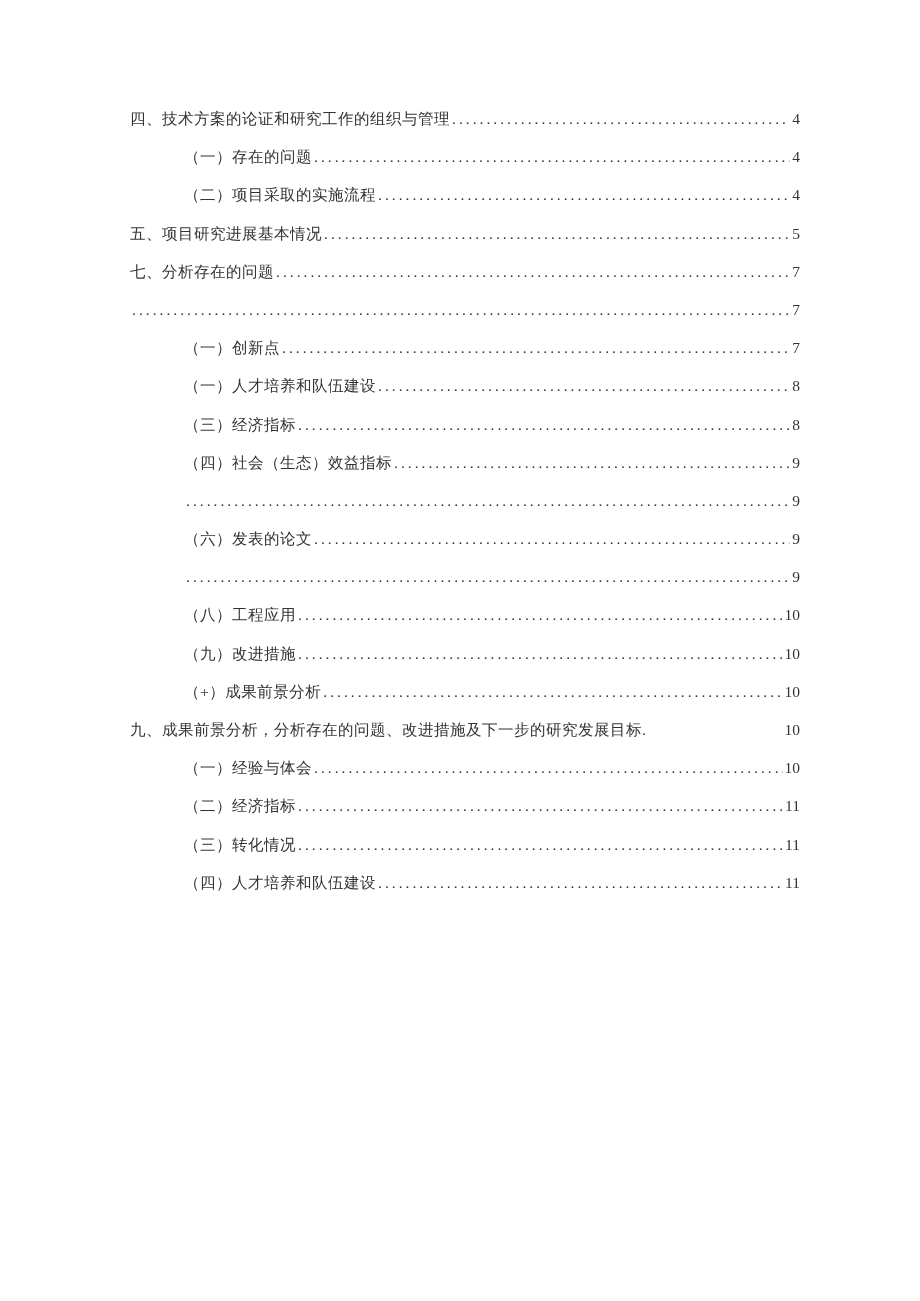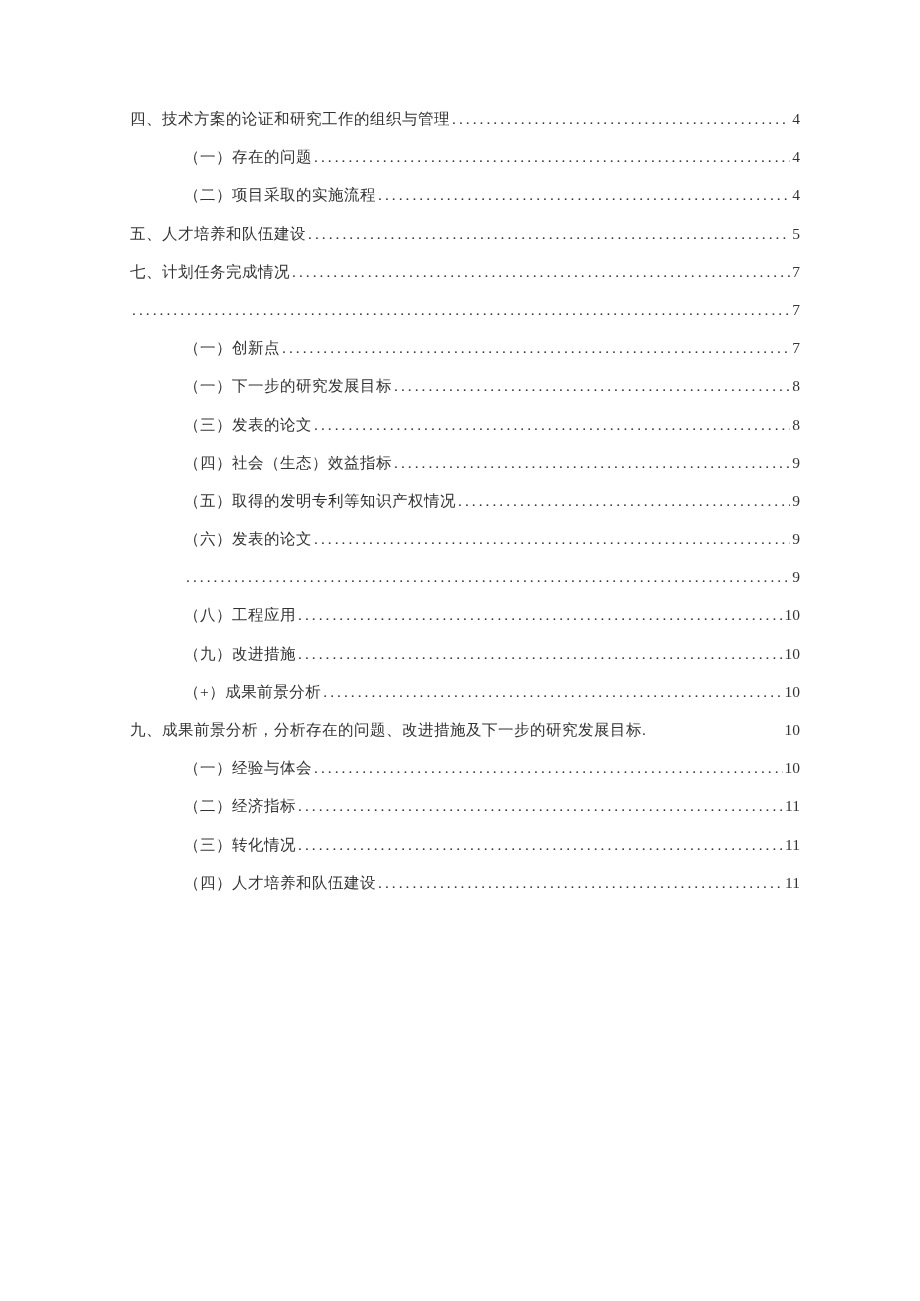--- a/index.html
+++ b/index.html
@@ -69,55 +69,54 @@
         <span class="toc-label">（一）存在的问题</span>
         <span class="toc-dots"></span>
         <span class="toc-page">4</span>
       </div>
       <div class="toc-entry level2">
         <span class="toc-label">（二）项目采取的实施流程</span>
         <span class="toc-dots"></span>
         <span class="toc-page">4</span>
       </div>
       <div class="toc-entry level1">
-        <span class="toc-label">五、人才培养和队伍建设</span>
+        <span class="toc-label">五、项目研究进展基本情况</span>
         <span class="toc-dots"></span>
         <span class="toc-page">5</span>
       </div>
       <div class="toc-entry level1">
-        <span class="toc-label">七、计划任务完成情况</span>
+        <span class="toc-label">七、分析存在的问题</span>
         <span class="toc-dots"></span>
         <span class="toc-page">7</span>
       </div>
       <div class="toc-entry level1">
         <span class="toc-dots"></span>
         <span class="toc-page">7</span>
       </div>
       <div class="toc-entry level2">
         <span class="toc-label">（一）创新点</span>
         <span class="toc-dots"></span>
         <span class="toc-page">7</span>
       </div>
       <div class="toc-entry level2">
-        <span class="toc-label">（一）下一步的研究发展目标</span>
+        <span class="toc-label">（一）人才培养和队伍建设</span>
         <span class="toc-dots"></span>
         <span class="toc-page">8</span>
       </div>
       <div class="toc-entry level2">
-        <span class="toc-label">（三）发表的论文</span>
+        <span class="toc-label">（三）经济指标</span>
         <span class="toc-dots"></span>
         <span class="toc-page">8</span>
       </div>
       <div class="toc-entry level2">
         <span class="toc-label">（四）社会（生态）效益指标</span>
         <span class="toc-dots"></span>
         <span class="toc-page">9</span>
       </div>
       <div class="toc-entry level2">
-        <span class="toc-label">（五）取得的发明专利等知识产权情况</span>
         <span class="toc-dots"></span>
         <span class="toc-page">9</span>
       </div>
       <div class="toc-entry level2">
         <span class="toc-label">（六）发表的论文</span>
         <span class="toc-dots"></span>
         <span class="toc-page">9</span>
       </div>
       <div class="toc-entry level2">
         <span class="toc-dots"></span>

